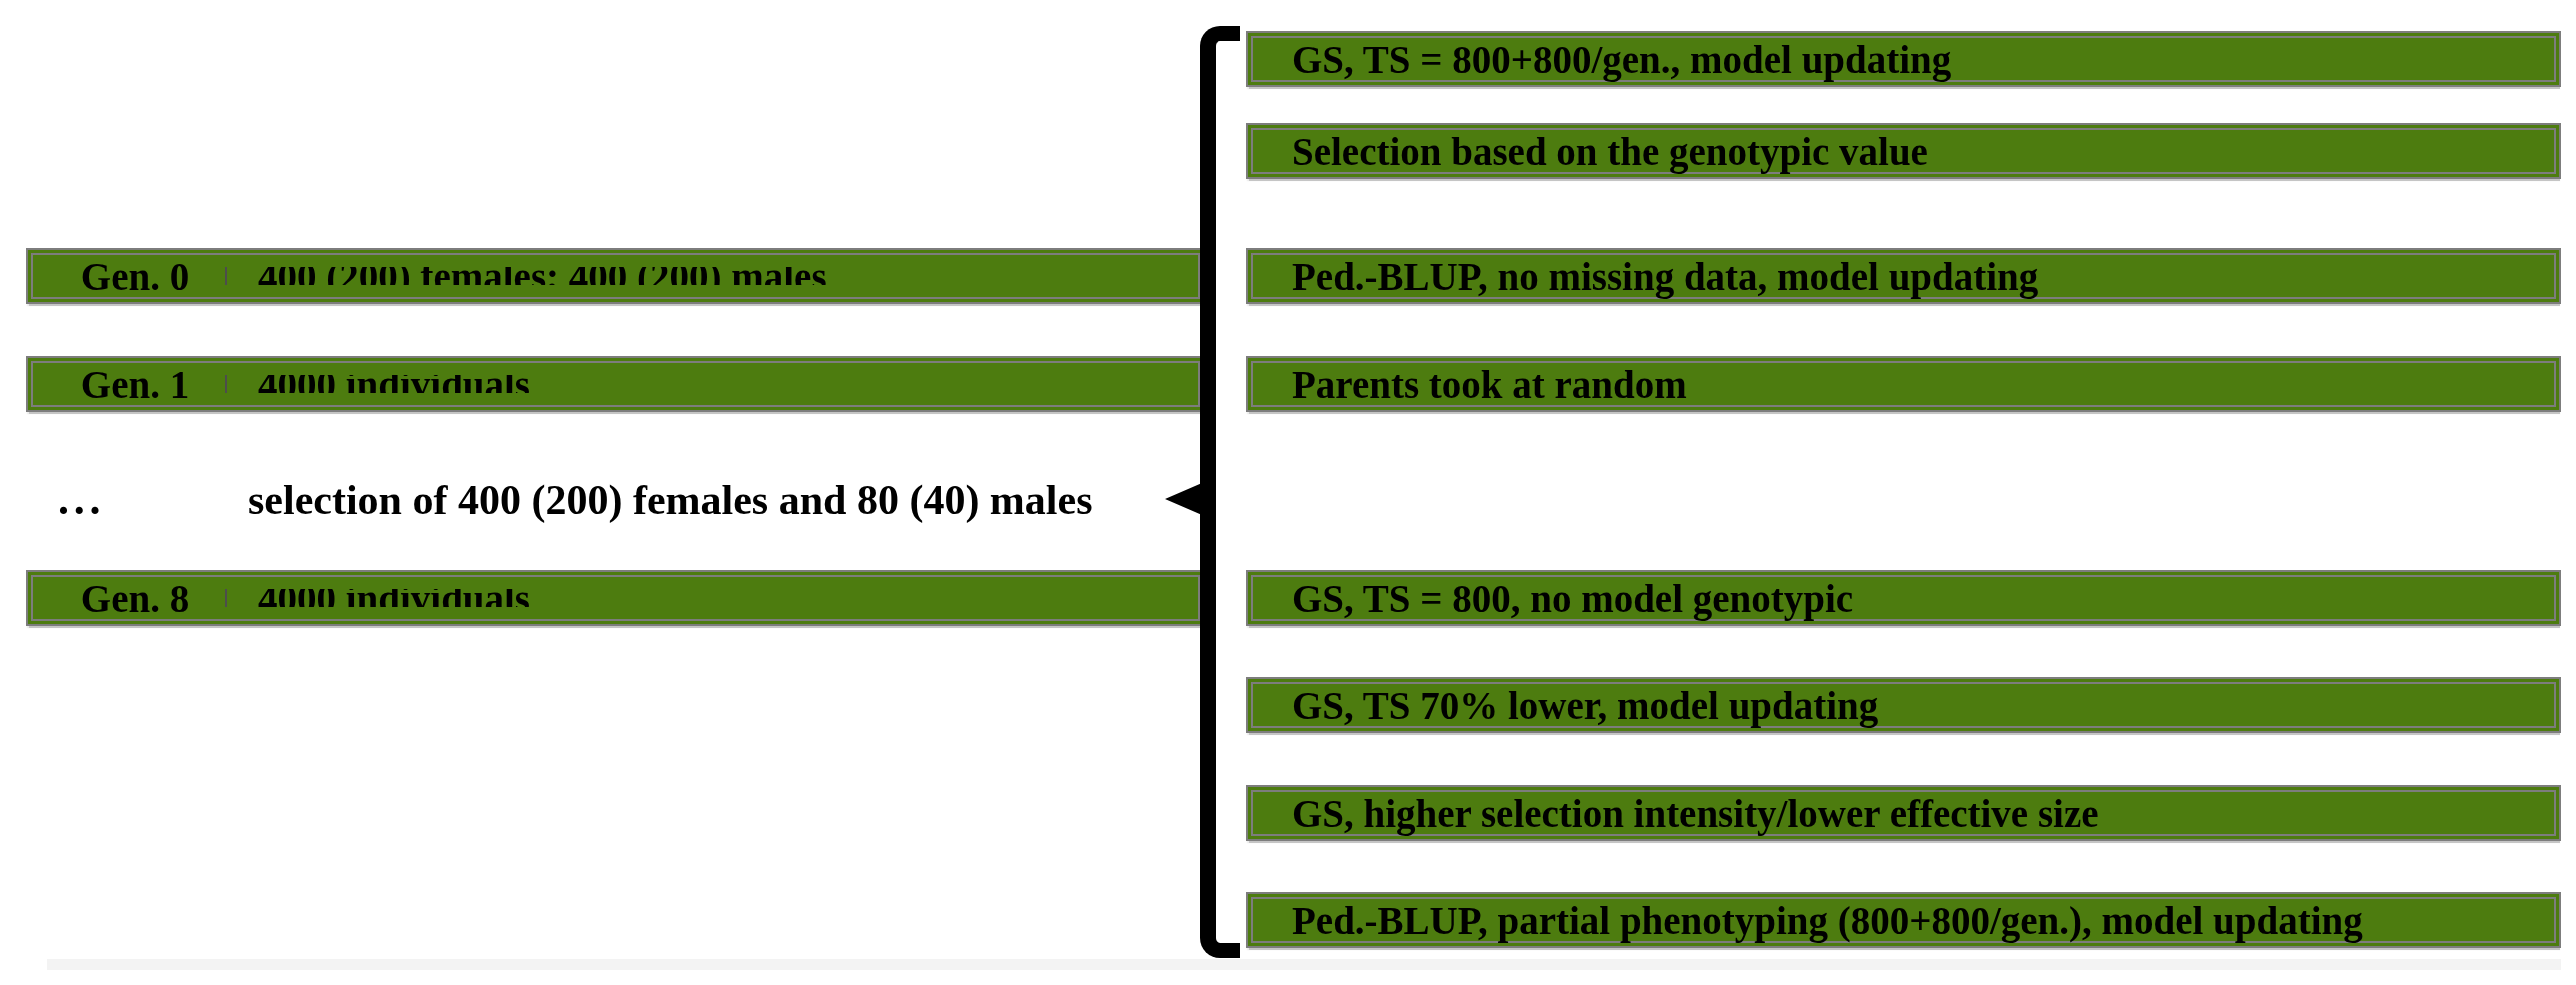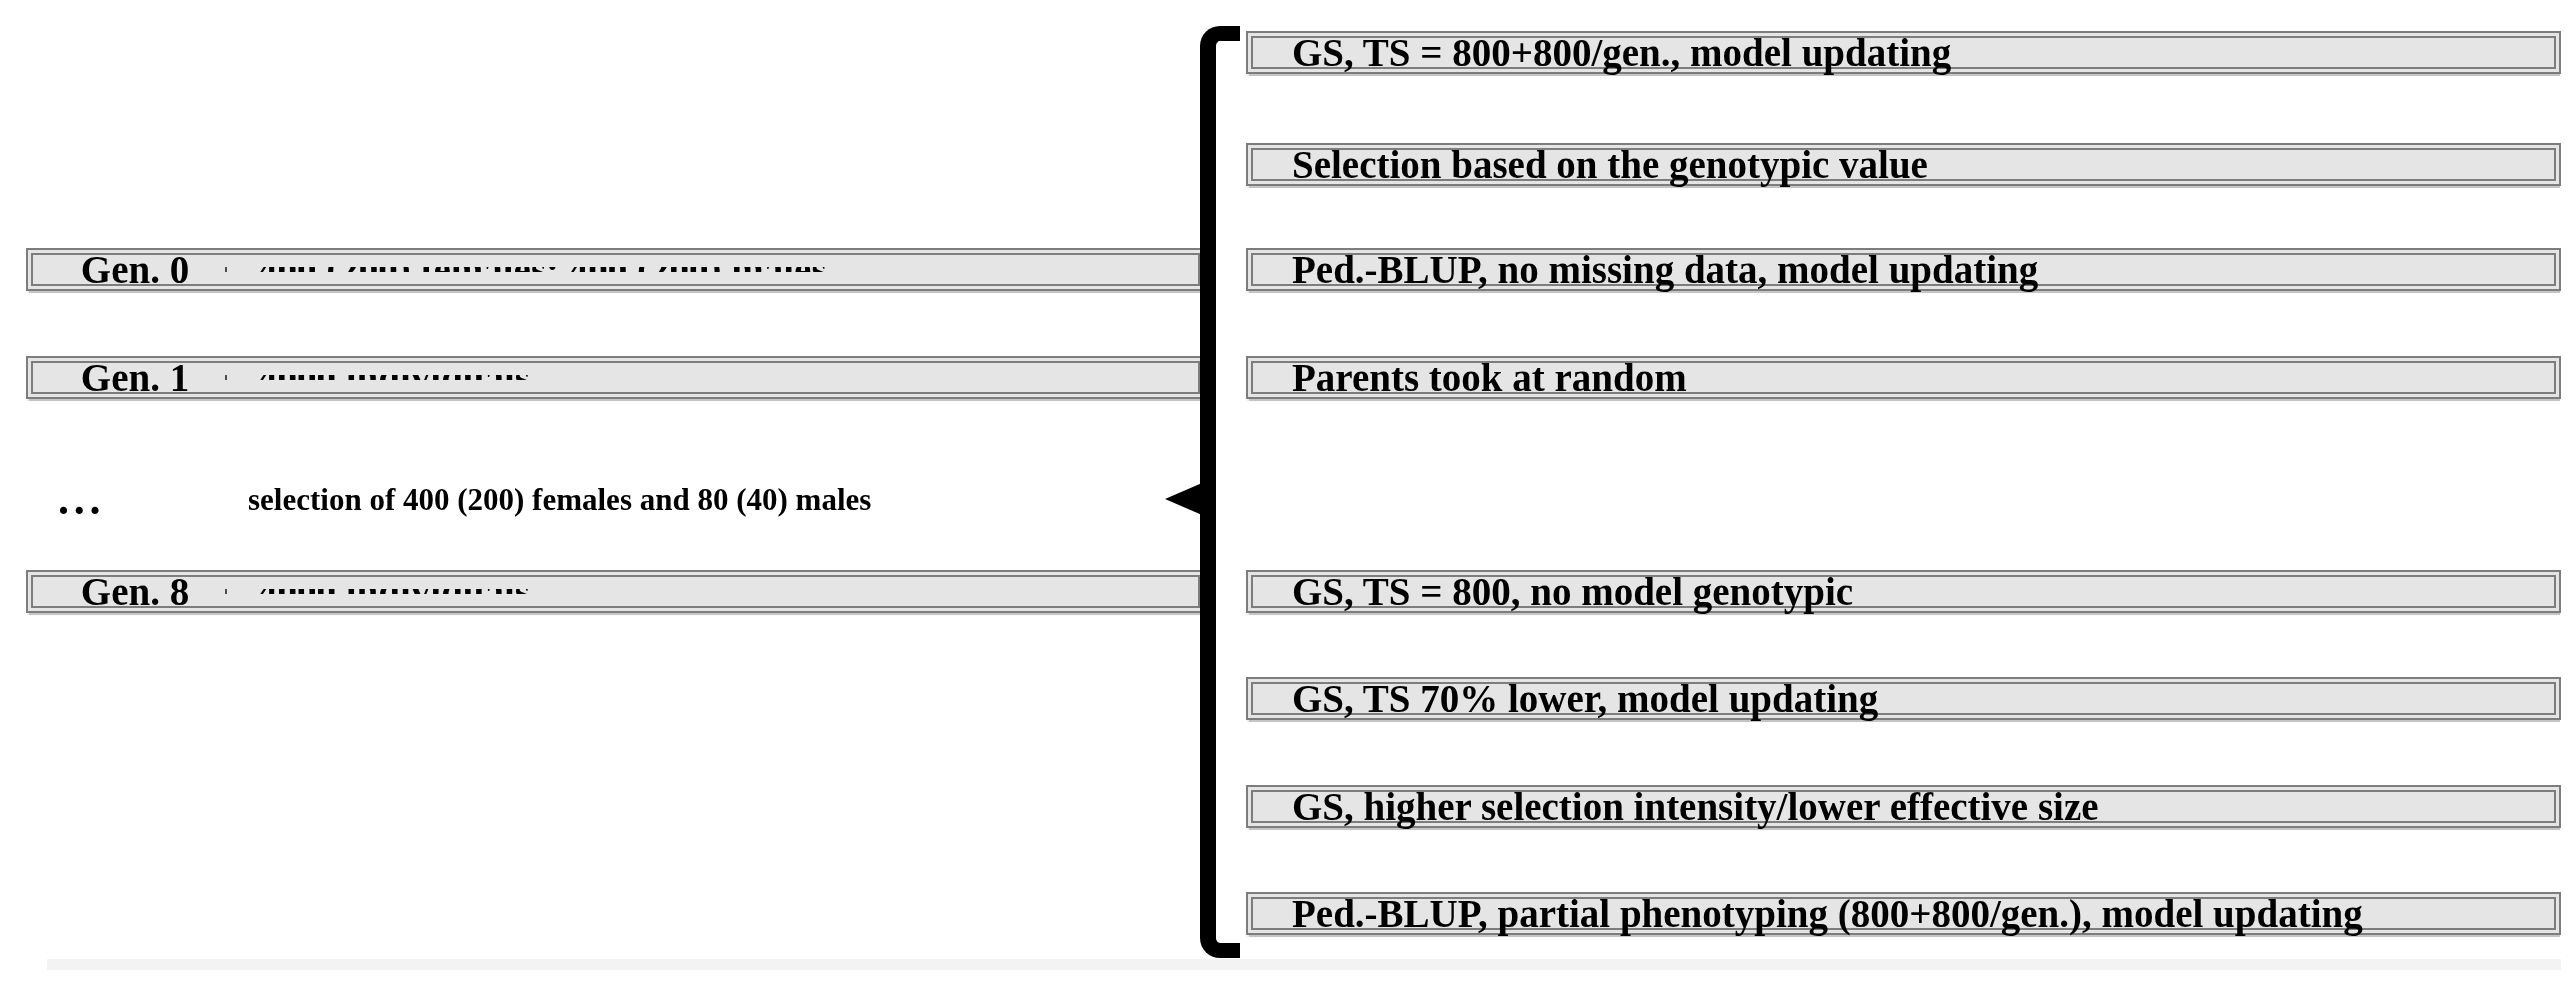--- a/index.html
+++ b/index.html
@@ -19,22 +19,22 @@
     position: relative;
     width: 2576px;
     height: 986px;
     background: #ffffff;
   }
 
   
   .box {
     position: absolute;
     box-sizing: border-box;
-    height: 43px;
-    background: #e5e5e5;
+    height: 56px;
+    background: #4d7c0f;
     border: 7px double #7d7d7d;
     box-shadow: 0 3.1px 1.6px -0.8px rgba(110,110,110,0.40);
     display: flex;
     align-items: center;
     font-size: 39px;
     line-height: 1;
     white-space: nowrap;
   }
 
   
@@ -69,21 +69,21 @@
     line-height: 62px;
     font-size: 44px;
     letter-spacing: 4.7px;
   }
   .transition-text {
     position: absolute;
     left: 248px;
     top: 469px;
     height: 62px;
     line-height: 62px;
-    font-size: 31px;
+    font-size: 42px;
     white-space: nowrap;
   }
 
   
   .brace-body {
     position: absolute;
     left: 1200px;
     top: 26px;
     width: 40px;
     height: 932px;
@@ -104,21 +104,21 @@
     border-right: 37px solid #000000;
   }
 
   
   .scenario-box {
     left: 1246px;
     width: 1315px;
     padding-left: 39px;
   }
   #scenario-0 { top: 31px; }
-  #scenario-1 { top: 143px; }
+  #scenario-1 { top: 123px; }
   #scenario-2 { top: 248px; }
   #scenario-3 { top: 356px; }
   #scenario-4 { top: 570px; }
   #scenario-5 { top: 677px; }
   #scenario-6 { top: 785px; }
   #scenario-7 { top: 892px; }
 
   
   .bottom-strip {
     position: absolute;

